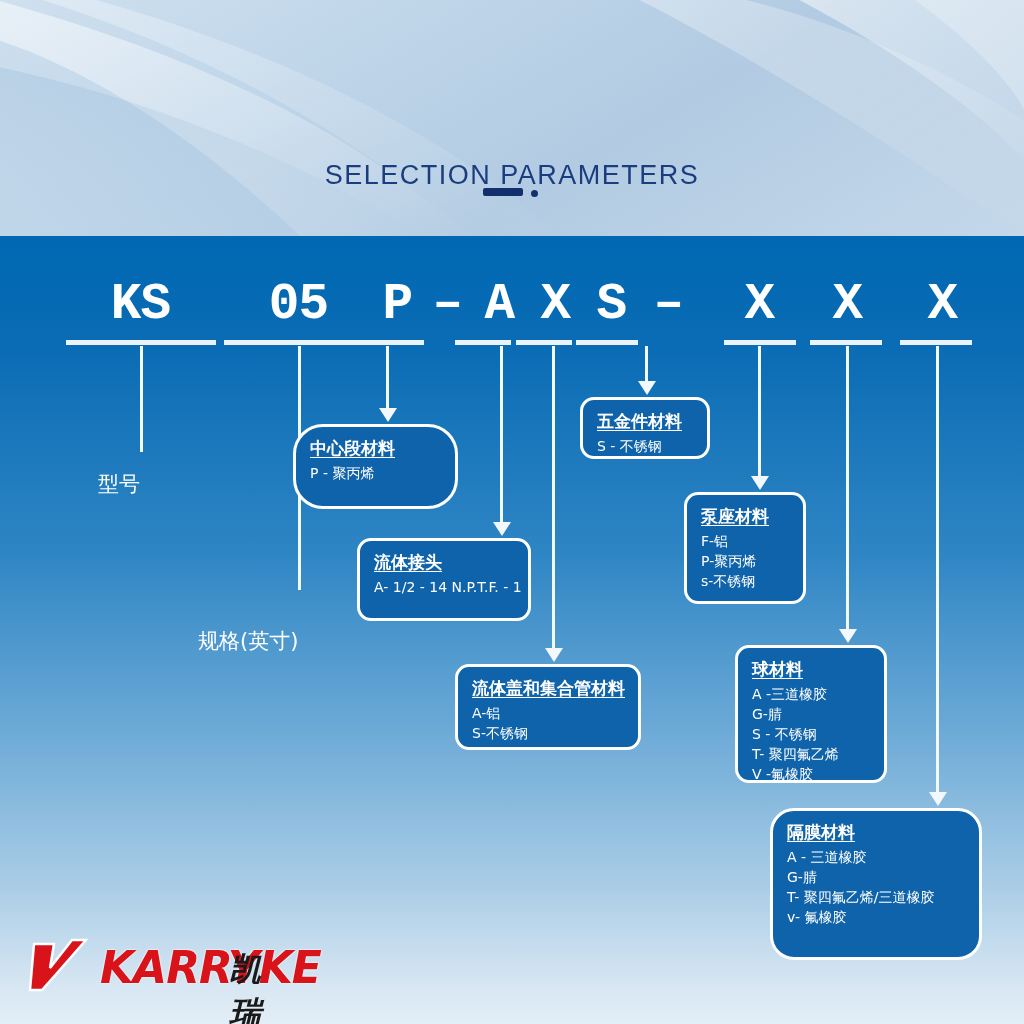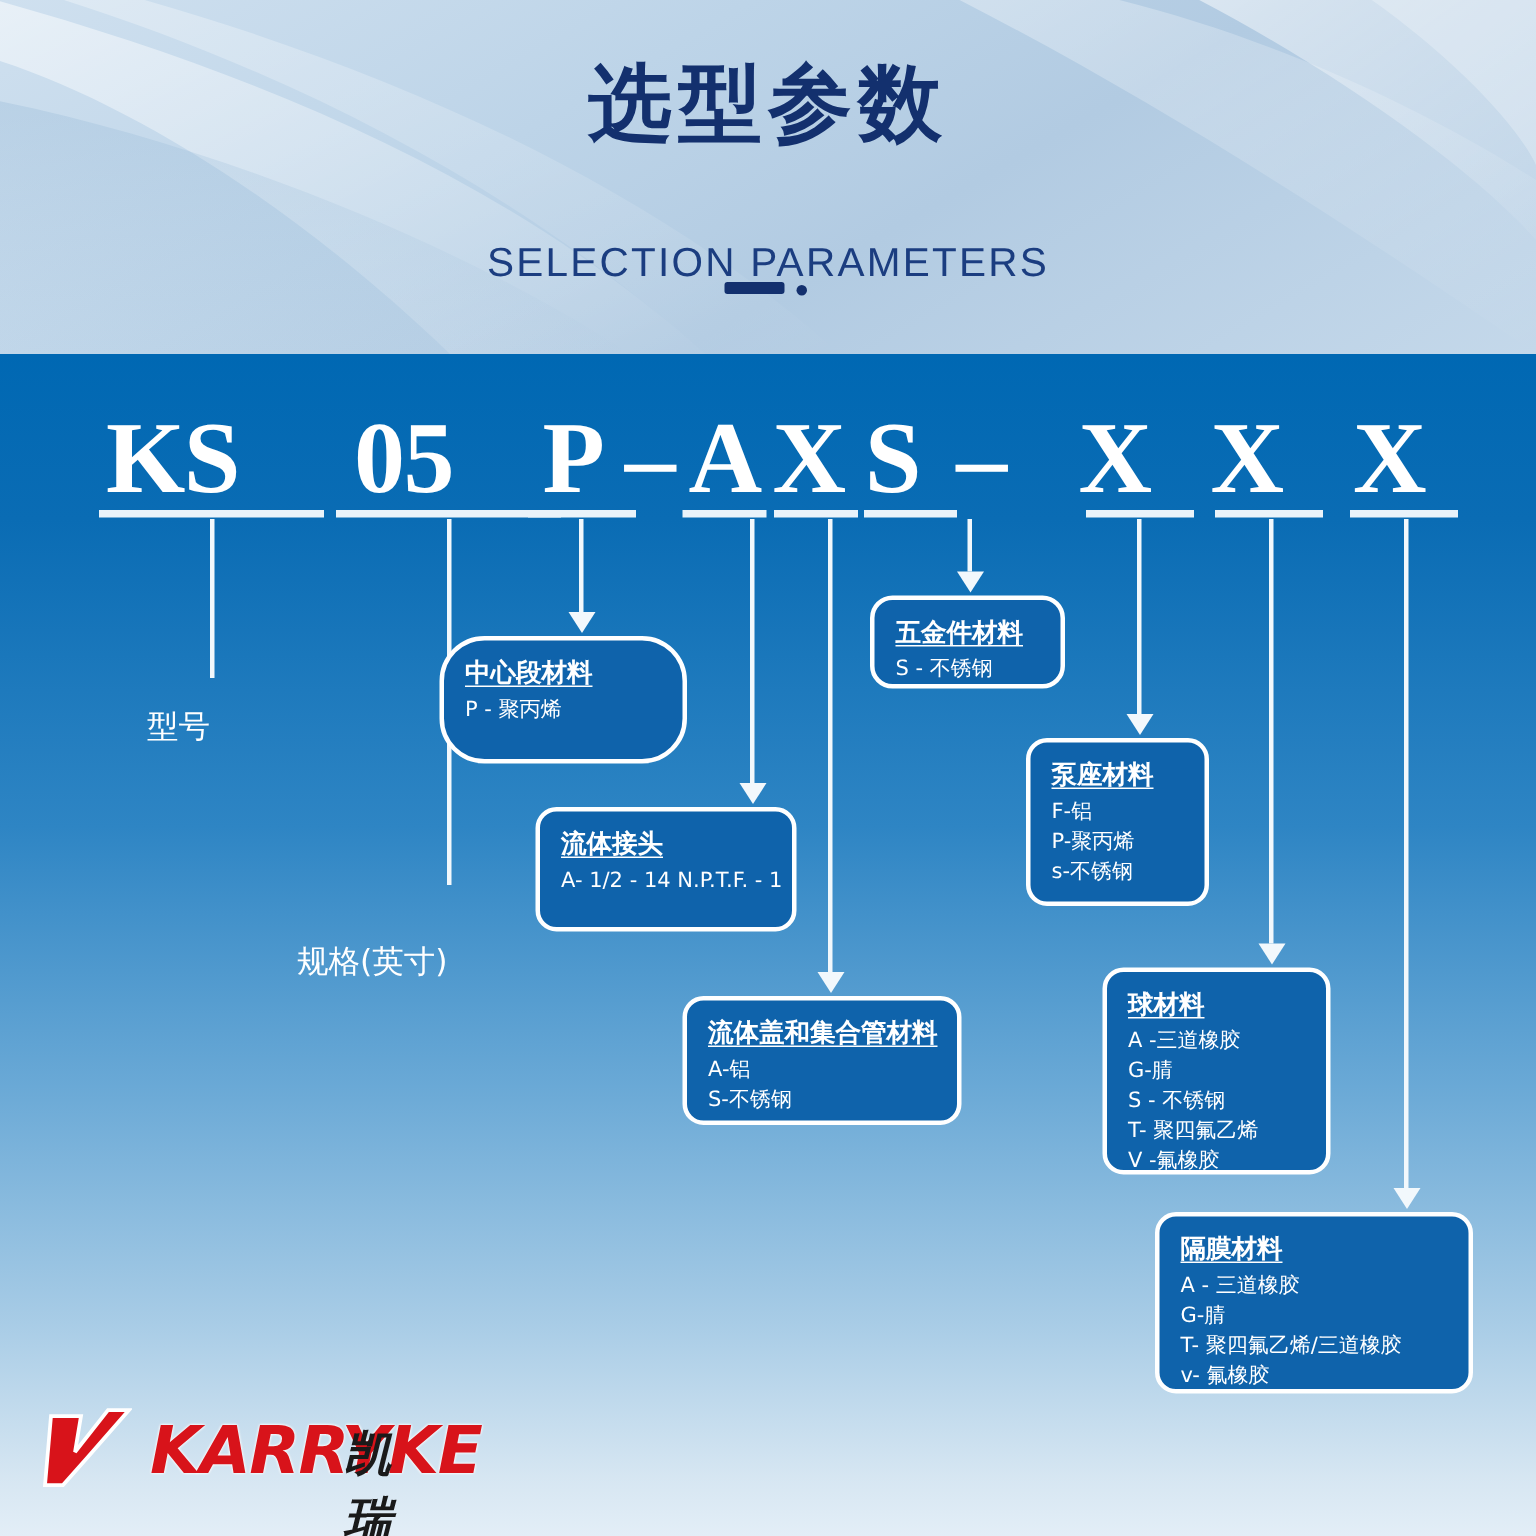--- a/index.html
+++ b/index.html
@@ -34,23 +34,23 @@
   
   #bodyblue{
     position:absolute; left:0; top:236px; width:1024px; height:788px;
     background:linear-gradient(180deg,#0068b3 0%, #0a6cb4 14%, #2e85c4 40%, #6aa9d6 62%, #a8ccE6 82%, #d6e6f2 95%, #e3eef7 100%);
     overflow:hidden;
   }
 
   
   .code{
     position:absolute; color:#ffffff; font-weight:bold;
-    font-family:Liberation Serif, serif;
-    font-size:68px; line-height:74px; letter-spacing:-1px;
-    text-align:center;
+    font-family:Liberation Mono, monospace;
+    font-size:51px; line-height:74px; letter-spacing:-1px;
+    text-align:right;
   }
   .ul{ position:absolute; height:5px; background:#eaf3fa; }
   .vline{ position:absolute; width:3px; background:#f2f8fc; }
   .arrowhead{ position:absolute; width:0; height:0;
     border-left:9px solid transparent; border-right:9px solid transparent;
     border-top:14px solid #f2f8fc; }
 
   .plabel{
     position:absolute; color:#ffffff; font-size:21px; white-space:nowrap;
     font-family:"DejaVu Sans","Liberation Sans",sans-serif;
@@ -104,21 +104,20 @@
           <stop offset="100%" stop-color="#8fb4d4" stop-opacity="0"></stop>
         </linearGradient>
       </defs>
       <path d="M-40,-10 C150,40 330,110 470,236 L300,236 C190,130 60,50 -40,30 Z" fill="url(#sw1)"></path>
       <path d="M60,-10 C250,40 430,120 560,236 L470,236 C340,120 180,40 10,-10 Z" fill="url(#sw2)"></path>
       <path d="M620,-10 C760,60 900,150 1024,236 L1024,120 C930,60 810,10 700,-10 Z" fill="url(#sw2)"></path>
       <path d="M780,-10 C880,40 980,110 1024,160 L1024,-10 Z" fill="url(#sw1)"></path>
       <path d="M-40,60 C140,90 320,170 420,236 L-40,236 Z" fill="url(#sw3)"></path>
       <path d="M900,-10 C960,30 1010,80 1024,110 L1024,-10 Z" fill="#ffffff" fill-opacity=".25"></path>
     </svg>
-    <div class="hd-title">选型参数</div>
     <div class="hd-sub">SELECTION PARAMETERS</div>
     <div class="hd-dash"></div>
     <div class="hd-dot"></div>
   </div>
 
   <div id="bodyblue">
     <div id="code-layer">
         <div class="code" style="left: 60px; top: 32px; width: 110px;">KS</div>
         <div class="code" style="left: 210px; top: 32px; width: 118px;">05</div>
         <div class="code" style="left: 352px; top: 32px; width: 60px;">P</div>
@@ -166,21 +165,21 @@
       </div>
     <div id="box-layer">
         <div class="box" style="left: 293px; top: 188px; width: 165px; height: 85px; border-radius: 30px;">
           <div class="bt">中心段材料</div>
           <div class="bl">P - 聚丙烯</div>
         </div>
         <div class="box" style="left: 357px; top: 302px; width: 174px; height: 83px;">
           <div class="bt">流体接头</div>
           <div class="bl">A- 1/2 - 14 N.P.T.F. - 1</div>
         </div>
-        <div class="box" style="left: 580px; top: 161px; width: 130px; height: 62px; border-radius: 15px;">
+        <div class="box" style="left: 580px; top: 161px; width: 130px; height: 62px;">
           <div class="bt">五金件材料</div>
           <div class="bl">S - 不锈钢</div>
         </div>
         <div class="box" style="left: 684px; top: 256px; width: 122px; height: 112px;">
           <div class="bt">泵座材料</div>
           <div class="bl">F-铝</div>
           <div class="bl">P-聚丙烯</div>
           <div class="bl">s-不锈钢</div>
         </div>
         <div class="box" style="left: 455px; top: 428px; width: 186px; height: 86px;">
@@ -189,21 +188,21 @@
           <div class="bl">S-不锈钢</div>
         </div>
         <div class="box" style="left: 735px; top: 409px; width: 152px; height: 138px;">
           <div class="bt">球材料</div>
           <div class="bl">A -三道橡胶</div>
           <div class="bl">G-腈</div>
           <div class="bl">S - 不锈钢</div>
           <div class="bl">T- 聚四氟乙烯</div>
           <div class="bl">V -氟橡胶</div>
         </div>
-        <div class="box" style="left: 770px; top: 572px; width: 212px; height: 121px;">
+        <div class="box" style="left: 770px; top: 572px; width: 212px; height: 152px; border-radius: 24px;">
           <div class="bt">隔膜材料</div>
           <div class="bl">A - 三道橡胶</div>
           <div class="bl">G-腈</div>
           <div class="bl">T- 聚四氟乙烯/三道橡胶</div>
           <div class="bl">v- 氟橡胶</div>
         </div>
       </div>
 
     <div id="logo" style="top:708px;">
       <svg class="logo-mark" width="60" height="58" viewBox="0 0 60 58">

